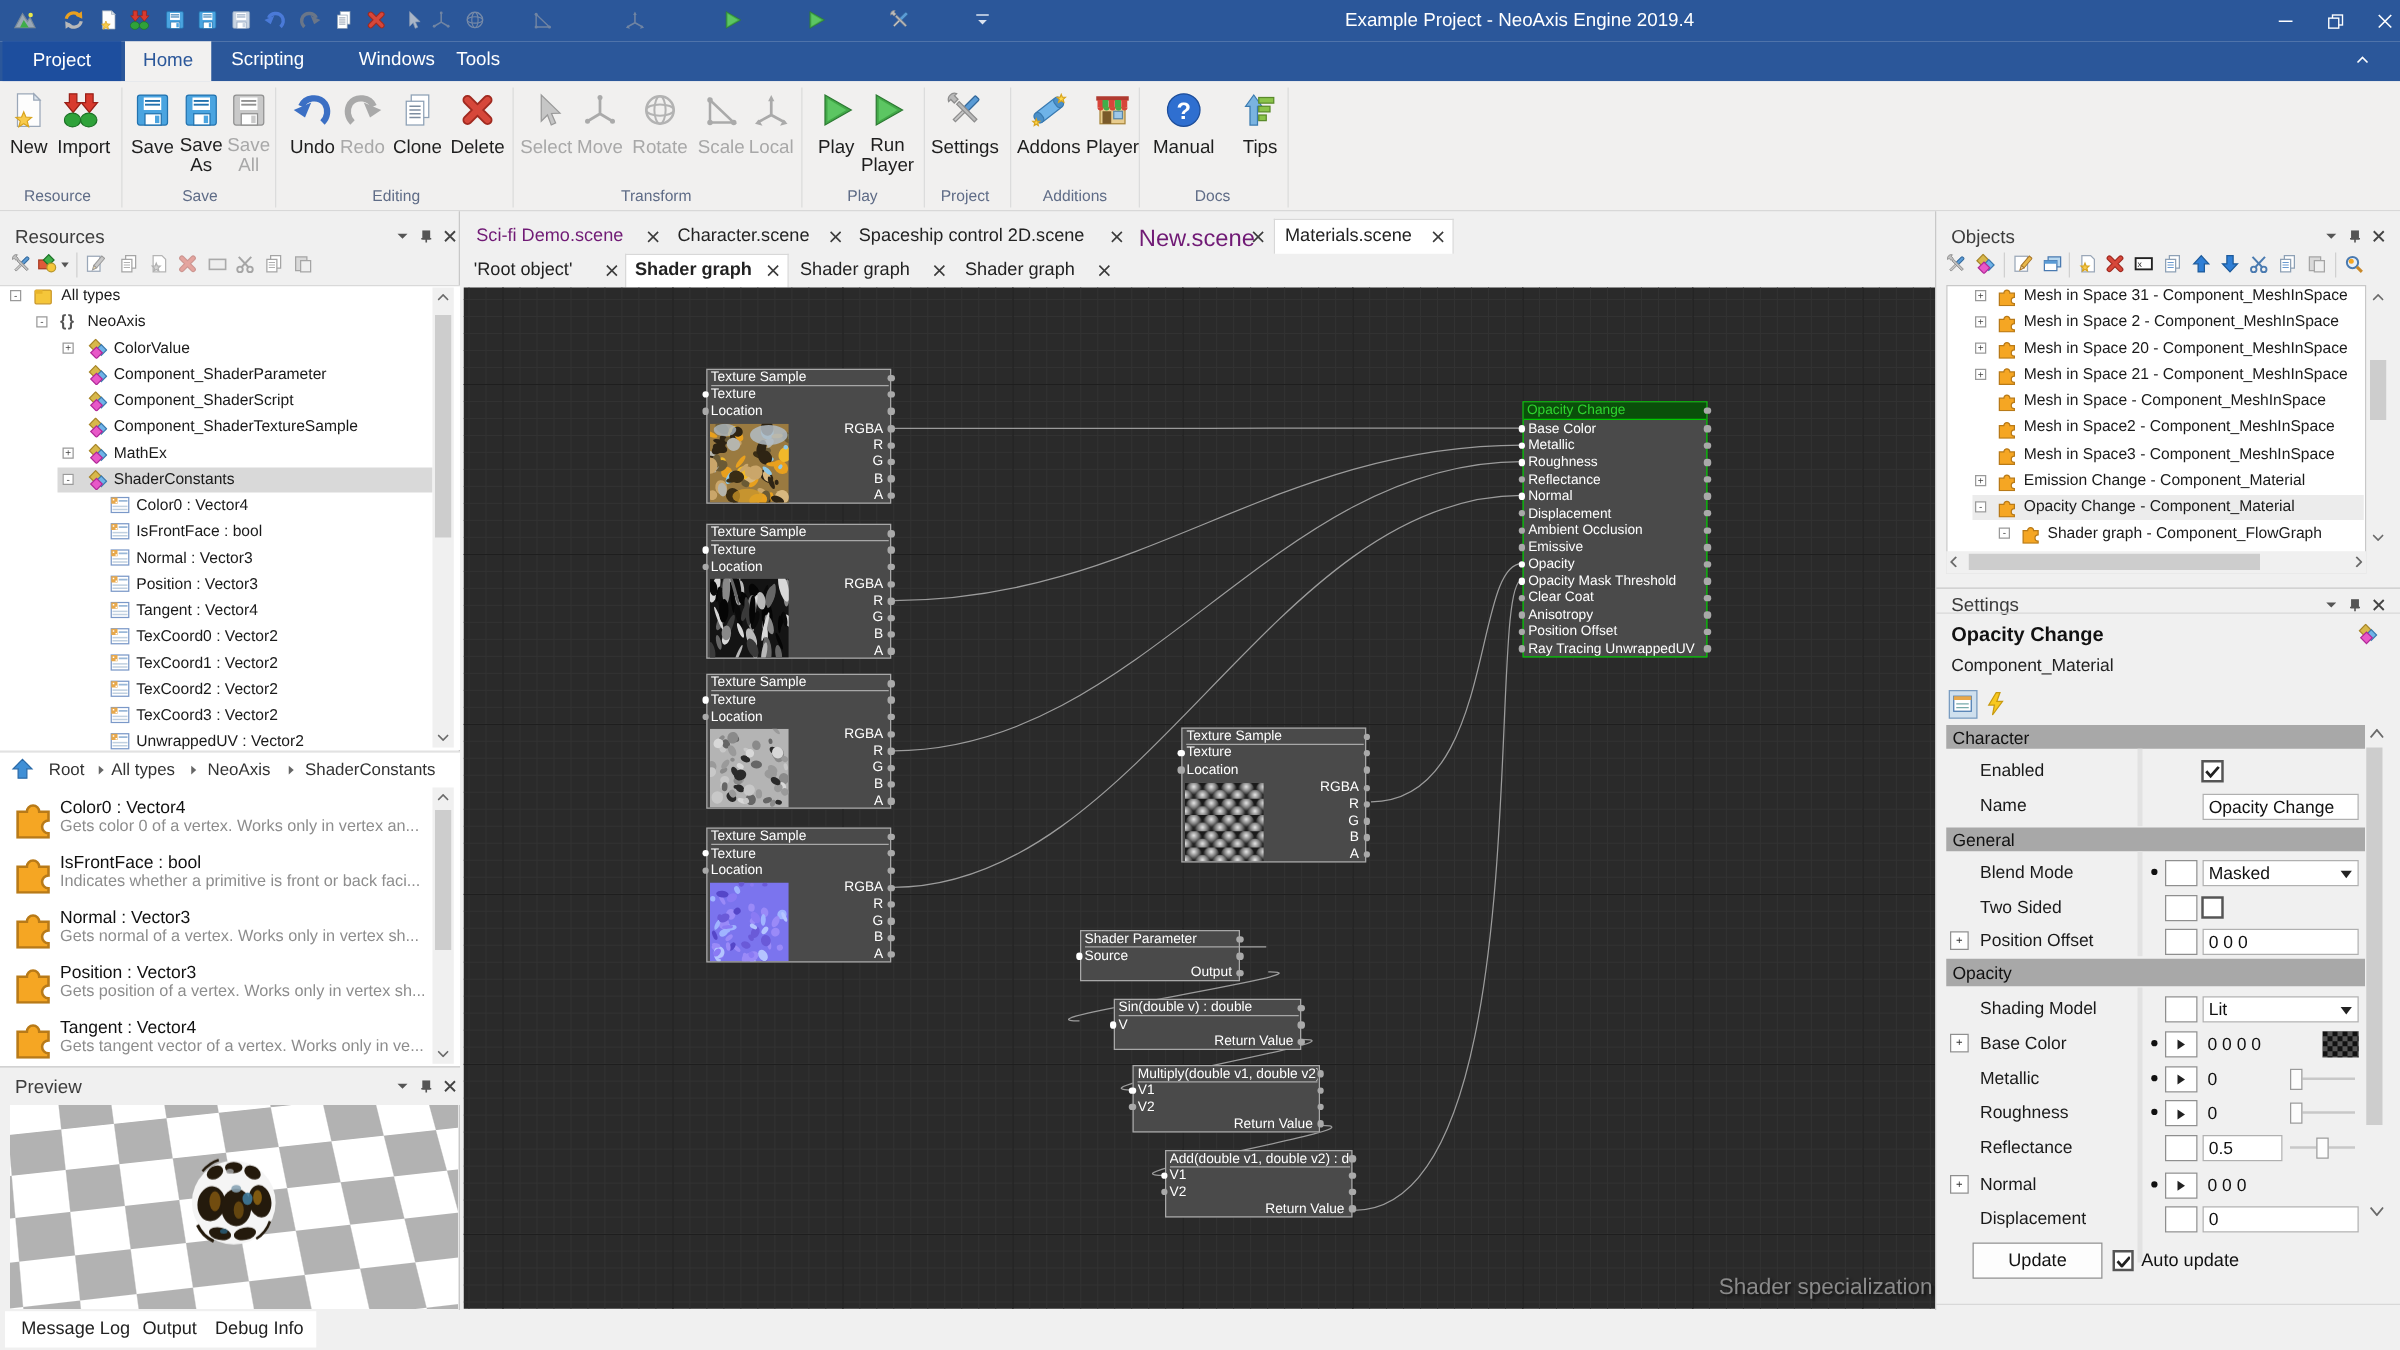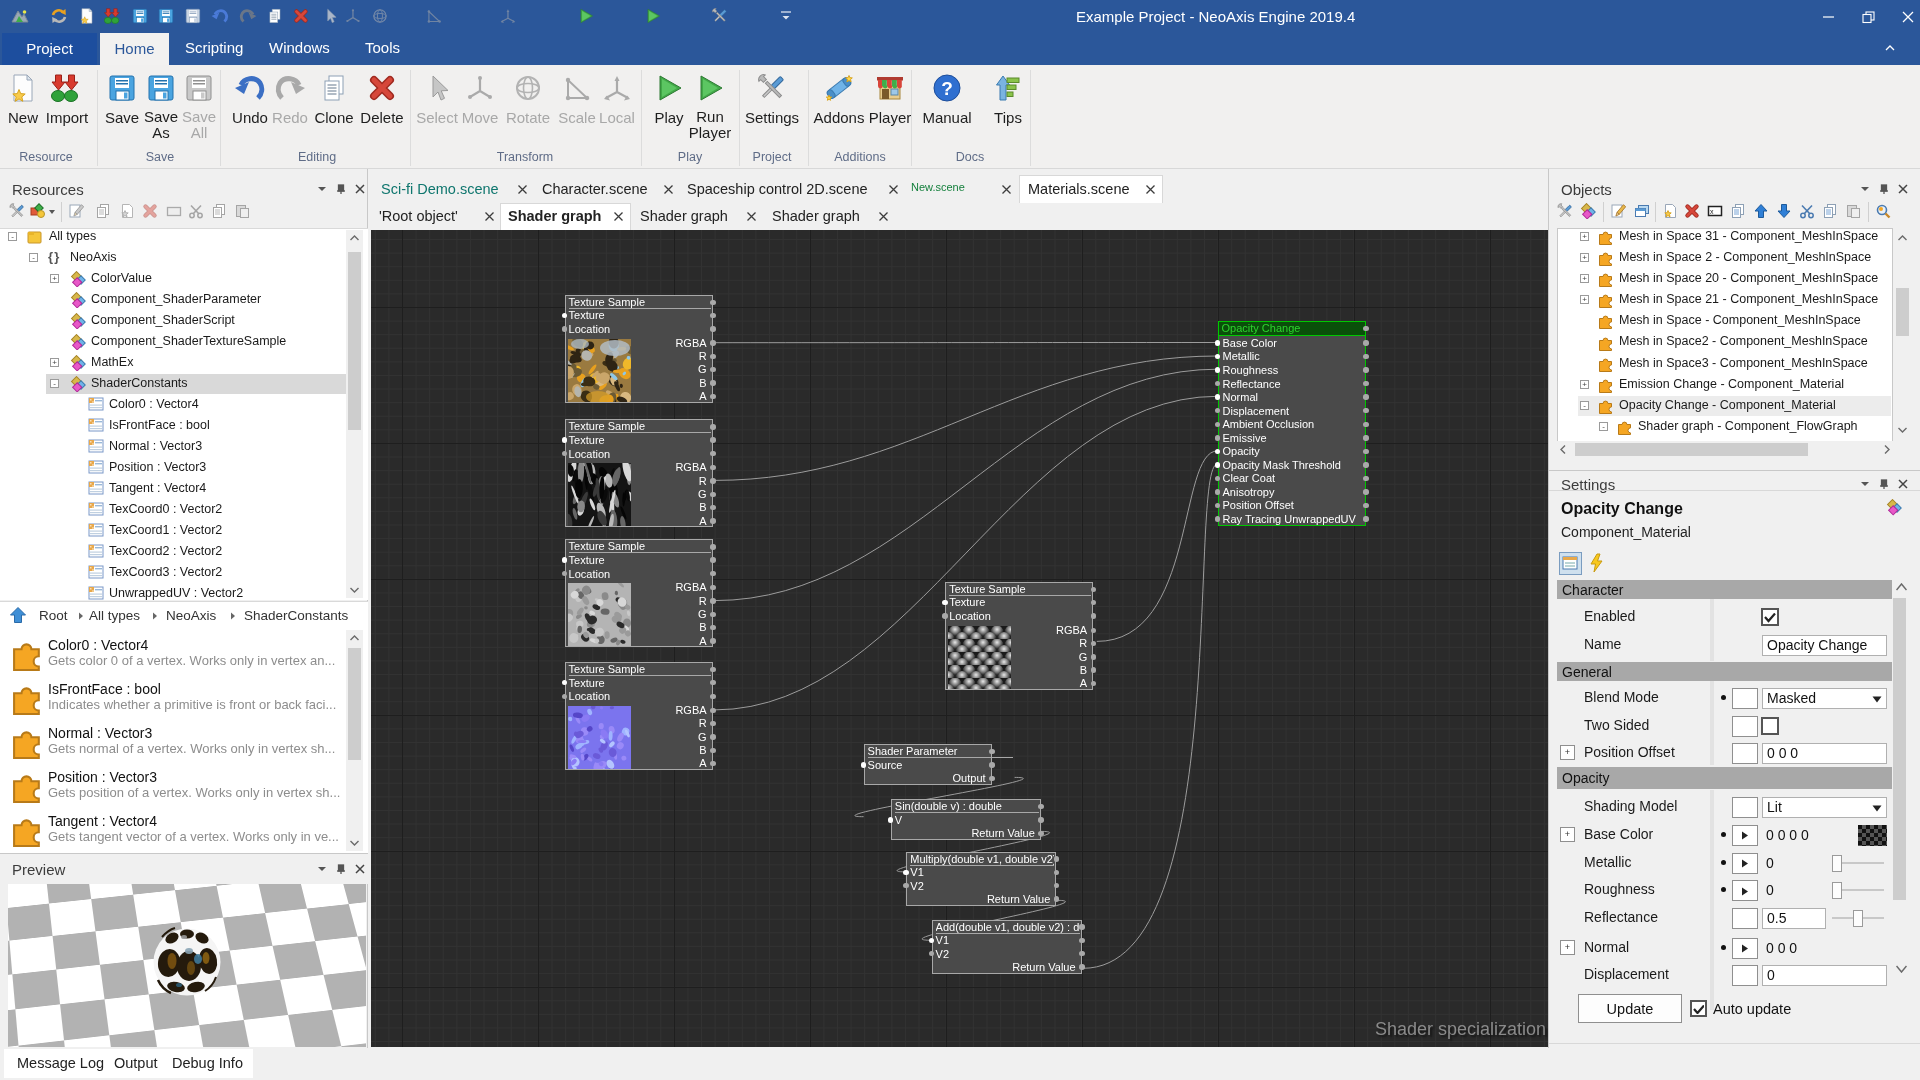--- a/index.html
+++ b/index.html
@@ -190,21 +190,21 @@
   </svg>
 <svg class="a" style="left:779px;top:11px" width="14" height="12" viewBox="0 0 14 12">
     <line x1="2" y1="1" x2="12" y2="1" stroke="#dce4f0" stroke-width="1.3"></line>
     <path d="M3.5 5 L7 8.5 L10.5 5" fill="#dce4f0"></path>
   </svg>
 <div class="a tb" style="left:0;top:33px;width:1920px;height:32px"></div>
 <div class="a" style="left:2px;top:33px;width:95px;height:32px;background:#1d4e9e;color:#fff;font-size:15px;text-align:center;line-height:31px">Project</div>
 <div class="a" style="left:100px;top:33px;width:69px;height:32px;background:#f2f1f0;color:#2b579a;font-size:15px;text-align:center;line-height:31px">Home</div>
 <div class="a" style="left:169px;top:33px;color:#fff;font-size:15px">
     <span style="position:absolute;left:16px;top:6px">Scripting</span>
-    <span style="position:absolute;left:100px;top:6px">Windows</span>
+    <span style="position:absolute;left:118px;top:6px">Windows</span>
     <span style="position:absolute;left:196px;top:6px">Tools</span>
   </div>
 <svg class="a" style="left:1884px;top:43px" width="12" height="10" viewBox="0 0 12 10">
     <path d="M2 7 L6 3 L10 7" fill="none" stroke="#fff" stroke-width="1.3"></path>
   </svg>
 <div class="a" style="left:0;top:65px;width:1920px;height:104px;background:#f1f0ef;border-bottom:1px solid #d8d8d8"></div>
 <div class="sep" style="left:97px"></div>
 <div class="sep" style="left:220px"></div>
 <div class="sep" style="left:410px"></div>
 <div class="sep" style="left:641px"></div>
@@ -752,33 +752,33 @@
         <ellipse cx="47" cy="78" rx="3" ry="2" fill="#2a5a72"></ellipse>
       </g>
     </svg>
   </div>
 <div class="a" style="left:4px;top:1049px;width:249px;height:29px;background:#fff"></div>
 <div class="a" style="left:17px;top:1055px;font-size:14.5px;color:#222">Message Log</div>
 <div class="a" style="left:114px;top:1055px;font-size:14.5px;color:#222">Output</div>
 <div class="a" style="left:172px;top:1055px;font-size:14.5px;color:#222">Debug Info</div>
 <div class="a" style="left:371px;top:175px;width:1177px;height:55px;background:#f0f0f0"></div>
 <div class="a" style="left:1019px;top:175px;width:144px;height:28px;background:#fff;border:1px solid #d8d8d8;border-bottom:none"></div>
-<div class="a" style="left:381px;top:181px;font-size:14.5px;color:#0f766e;font-weight:normal">Sci-fi Demo.scene</div>
+<div class="a" style="left:381px;top:181px;font-size:14.5px;color:#701a75;font-weight:normal">Sci-fi Demo.scene</div>
 <svg class="a" style="left:517px;top:184px" width="11" height="11" viewBox="0 0 11 11">
     <path d="M1.5 1.5 L9.5 9.5 M9.5 1.5 L1.5 9.5" stroke="#3c3c3c" stroke-width="1.3"></path>
   </svg>
 <div class="a" style="left:542px;top:181px;font-size:14.5px;color:#222;font-weight:normal">Character.scene</div>
 <svg class="a" style="left:663px;top:184px" width="11" height="11" viewBox="0 0 11 11">
     <path d="M1.5 1.5 L9.5 9.5 M9.5 1.5 L1.5 9.5" stroke="#3c3c3c" stroke-width="1.3"></path>
   </svg>
 <div class="a" style="left:687px;top:181px;font-size:14.5px;color:#222;font-weight:normal">Spaceship control 2D.scene</div>
 <svg class="a" style="left:888px;top:184px" width="11" height="11" viewBox="0 0 11 11">
     <path d="M1.5 1.5 L9.5 9.5 M9.5 1.5 L1.5 9.5" stroke="#3c3c3c" stroke-width="1.3"></path>
   </svg>
-<div class="a" style="left:911px;top:181px;font-size:11px;color:#15803d;font-weight:normal">New.scene</div>
+<div class="a" style="left:911px;top:181px;font-size:19px;color:#701a75;font-weight:normal">New.scene</div>
 <svg class="a" style="left:1001px;top:184px" width="11" height="11" viewBox="0 0 11 11">
     <path d="M1.5 1.5 L9.5 9.5 M9.5 1.5 L1.5 9.5" stroke="#3c3c3c" stroke-width="1.3"></path>
   </svg>
 <div class="a" style="left:1028px;top:181px;font-size:14.5px;color:#222;font-weight:normal">Materials.scene</div>
 <svg class="a" style="left:1145px;top:184px" width="11" height="11" viewBox="0 0 11 11">
     <path d="M1.5 1.5 L9.5 9.5 M9.5 1.5 L1.5 9.5" stroke="#3c3c3c" stroke-width="1.3"></path>
   </svg>
 <div class="a" style="left:500px;top:203px;width:131px;height:27px;background:#fff;border:1px solid #d8d8d8;border-bottom:none"></div>
 <div class="a" style="left:379px;top:208px;font-size:14.5px;color:#222;font-weight:normal">'Root object'</div>
 <svg class="a" style="left:484px;top:211px" width="11" height="11" viewBox="0 0 11 11">

